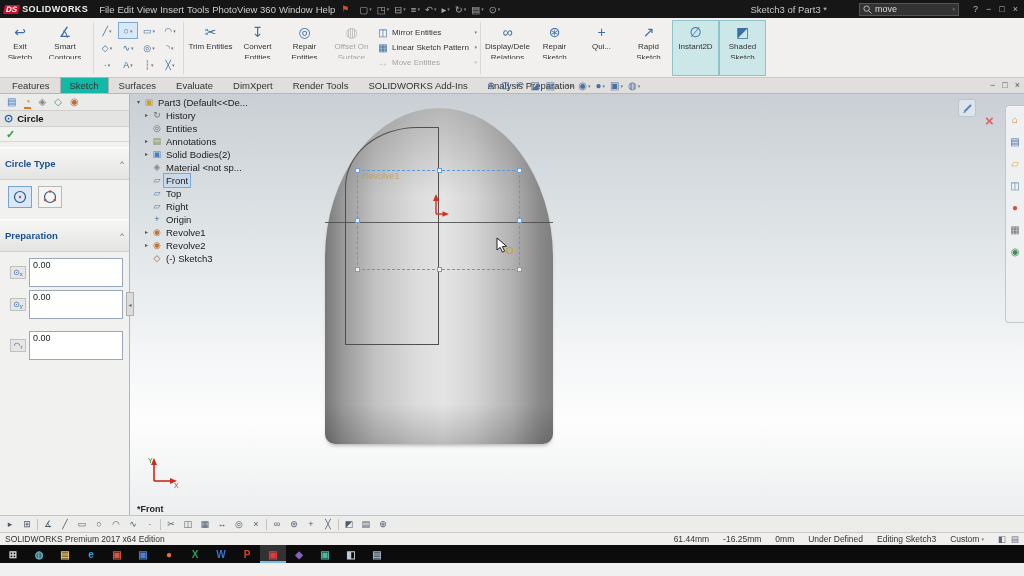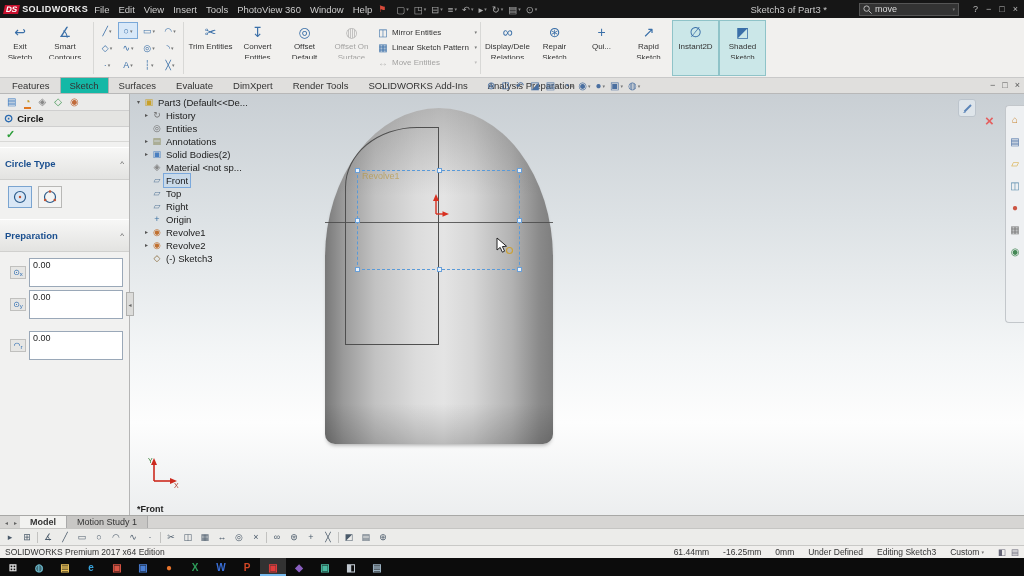--- a/index.html
+++ b/index.html
@@ -7,21 +7,21 @@
   body{font-family:"Liberation Sans",sans-serif;font-size:10px;color:#222;cursor:default}
   #app{position:relative;width:1024px;height:576px;background:#f0f0f0}
   .glyph{display:inline-block}
   .caret{font-size:5px;color:#777}
 
   
   .titlebar{height:18px;background:#161616;display:flex;align-items:center;gap:6px;padding:0 4px;color:#ccc;font-size:9.5px}
   .logo{display:flex;align-items:center;gap:3px;flex:0 0 auto}
   .logo-ds{background:#c8102e;color:#fff;font-weight:bold;font-size:8px;padding:0 2px;transform:skewX(-12deg)}
   .logo-text{color:#eee;font-weight:bold;letter-spacing:.4px;font-size:9px}
-  .menus{display:flex;gap:9px;white-space:nowrap}
+  .menus{display:flex;gap:3px;margin-left:5px;white-space:nowrap}
   .pin{color:#d84a3a;font-size:9px}
   .qat{display:flex;gap:5px;margin-left:4px;color:#aaa}
   .qat-btn{display:flex;align-items:center;gap:1px}
   .qat-btn .caret{color:#888}
   .doc-title{margin-left:auto;color:#c8c8c8;white-space:nowrap}
   .search{display:flex;align-items:center;gap:3px;background:#333;border:1px solid #555;height:13px;width:100px;padding:0 3px;margin-left:26px;font-size:9px;color:#ddd}
   .search .caret{margin-left:auto}
   .win-controls{display:flex;gap:8px;margin:0 2px 0 8px;color:#bbb;font-size:9px}
 
   
@@ -272,21 +272,21 @@
     <div class="rb-big">
           <span class="rb-icon glyph">✂</span>
           <span class="rb-label">Trim Entities</span>
         </div>
         <div class="rb-big">
           <span class="rb-icon glyph">↧</span>
           <span class="rb-label">Convert Entities</span>
         </div>
         <div class="rb-big">
           <span class="rb-icon glyph">◎</span>
-          <span class="rb-label">Offset Default</span>
+          <span class="rb-label">Repair Entities</span>
         </div>
         <div class="rb-big is-disabled">
           <span class="rb-icon glyph">◍</span>
           <span class="rb-label">Offset On Surface</span>
         </div>
       </div>
     <div class="rb-stack">
 
     <div class="rb-small">
           <span class="glyph">◫</span>
@@ -594,29 +594,20 @@
               <span class="glyph">◠</span>
               <span class="psub">r</span>
             </span>
             <span class="param-field">0.00</span>
           </div>
         </div>
     </aside>
     <span class="pm-collapse">◂</span>
   </div>
 
-  <div class="docktabs">
-    <span class="dock-nav">◂</span>
-    <span class="dock-nav">▸</span>
-    <div class="dock-list">
-
-    <span class="dock-tab is-active">Model</span>
-        <span class="dock-tab">Motion Study 1</span>
-      </div>
-  </div>
 
   <div class="btoolbar">
 
   <span class="bt-item glyph">▸</span>
       <span class="bt-item glyph">⊞</span>
       <span class="bt-item glyph is-sep"></span>
       <span class="bt-item glyph">∡</span>
       <span class="bt-item glyph">╱</span>
       <span class="bt-item glyph">▭</span>
       <span class="bt-item glyph">○</span>

